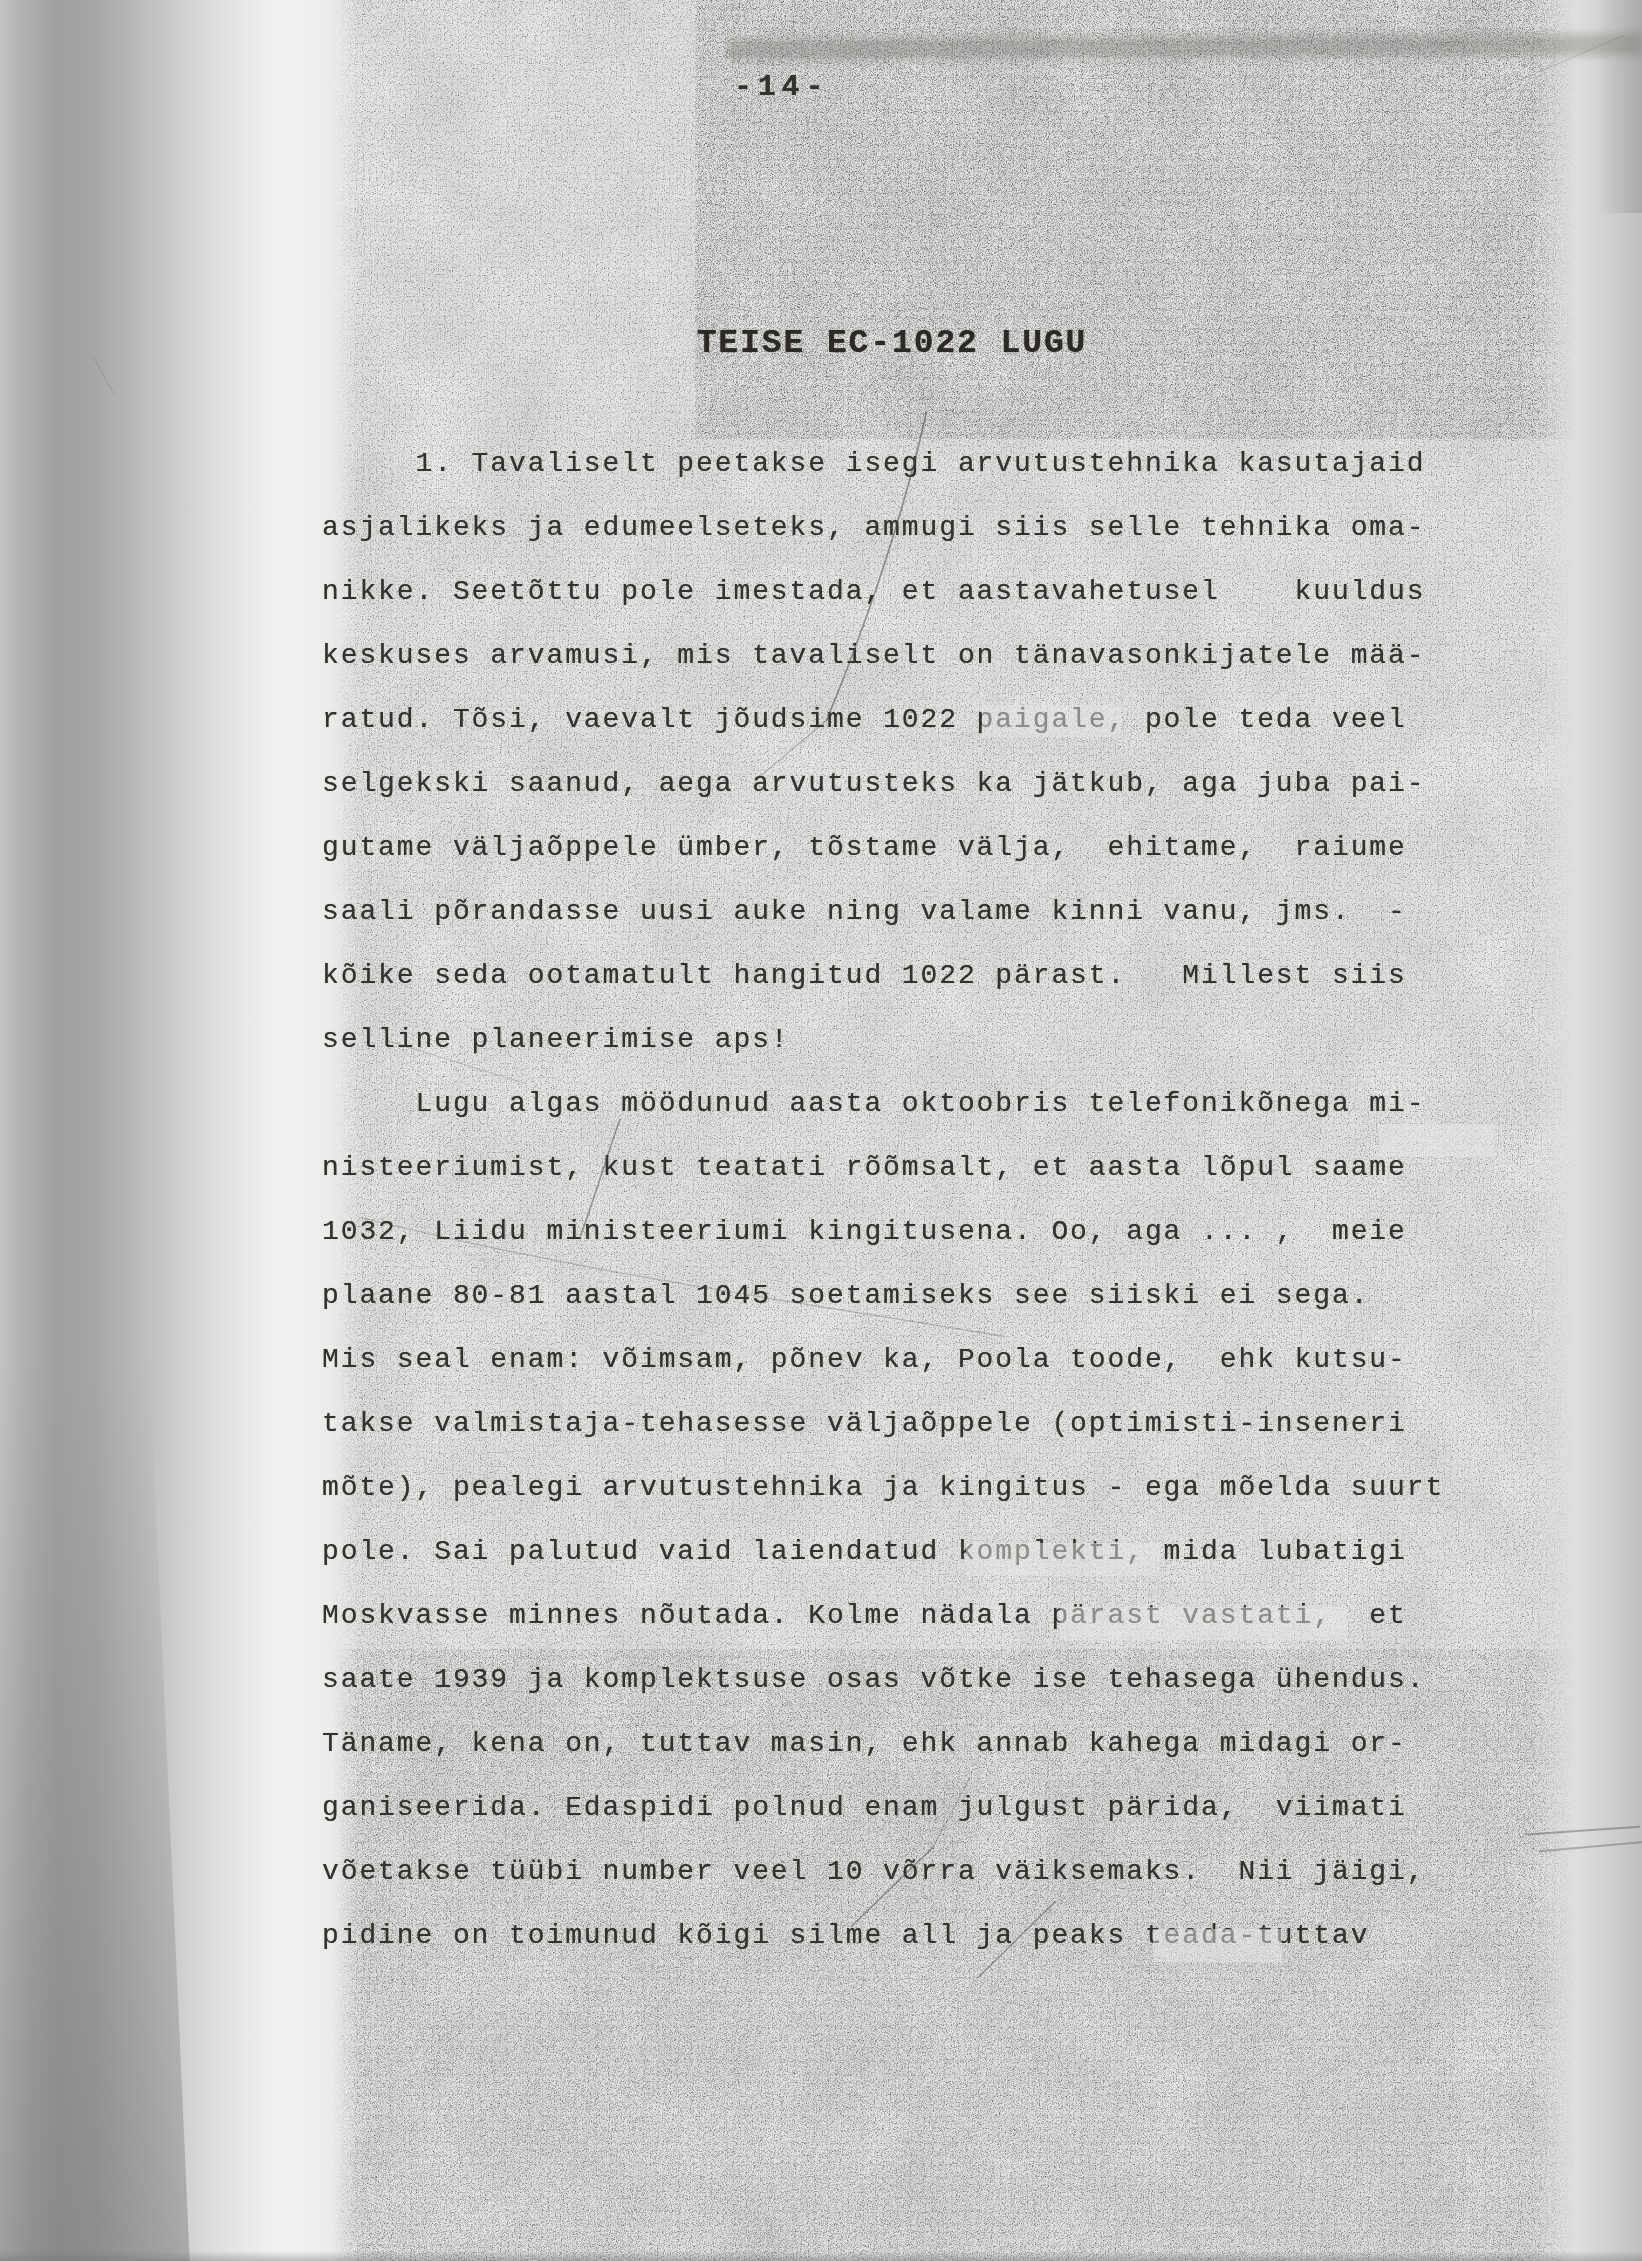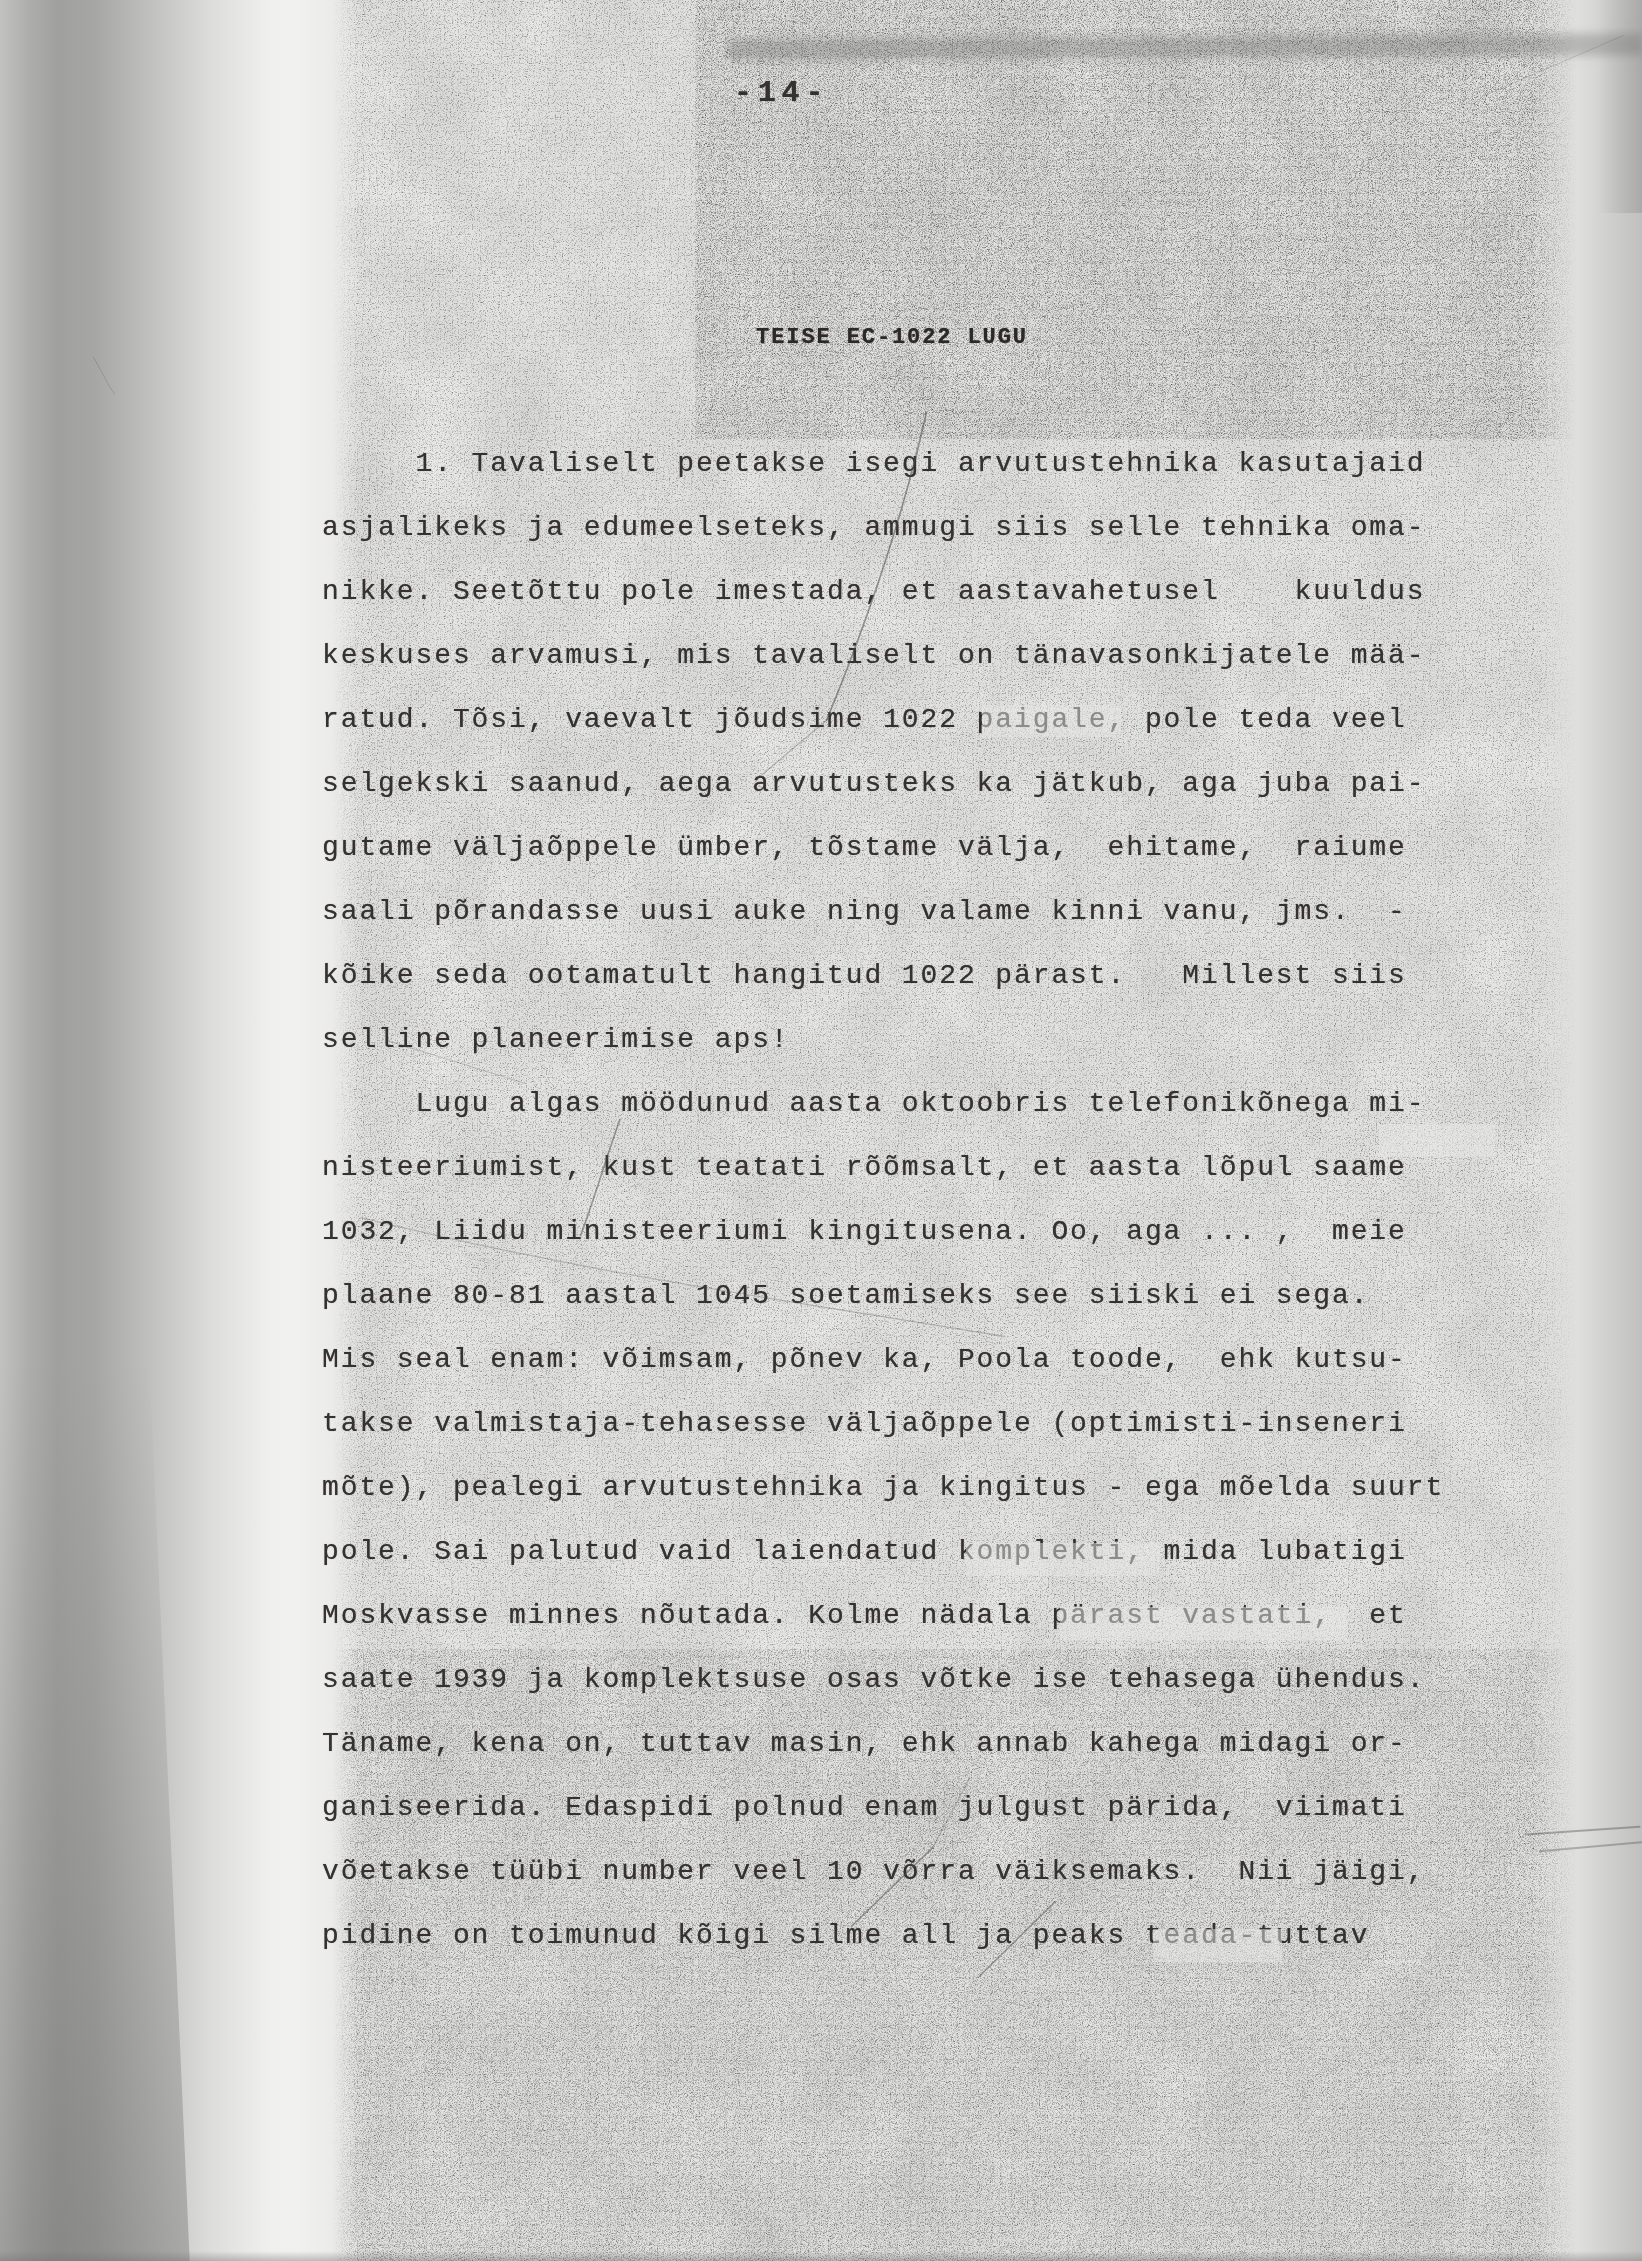--- a/index.html
+++ b/index.html
@@ -40,29 +40,29 @@
     position:absolute;left:728px;top:36px;width:915px;height:22px;
     background:rgba(105,105,102,.34);
     filter:blur(4.5px);
     transform:rotate(-.35deg);
   }
   .bottom-edge{
     position:absolute;left:0;bottom:0;width:1643px;height:10.3px;
     background:linear-gradient(0deg,rgba(110,110,108,.4),rgba(110,110,108,0));
   }
   .pageno{
-    position:absolute;left:734px;top:76px;
+    position:absolute;left:734px;top:70px;
     font-size:30px;font-weight:bold;letter-spacing:5.8px;
     color:var(--ink,#34312e);
     text-shadow:0 0 1px rgba(50,47,44,.7);
   }
   .title{
     position:absolute;left:322px;top:325px;width:1140px;
     text-align:center;
-    font-size:22px;font-weight:bold;letter-spacing:1.9px;
+    font-size:33px;font-weight:bold;letter-spacing:1.9px;
     color:#2c2926;
     text-shadow:0 0 1px rgba(44,41,38,.75);
   }
   .text-block{
     position:absolute;left:322px;top:432px;width:1166px;
   }
   .line{
     height:64px;line-height:64px;
     font-size:28px;letter-spacing:1.9px;
     white-space:pre;

